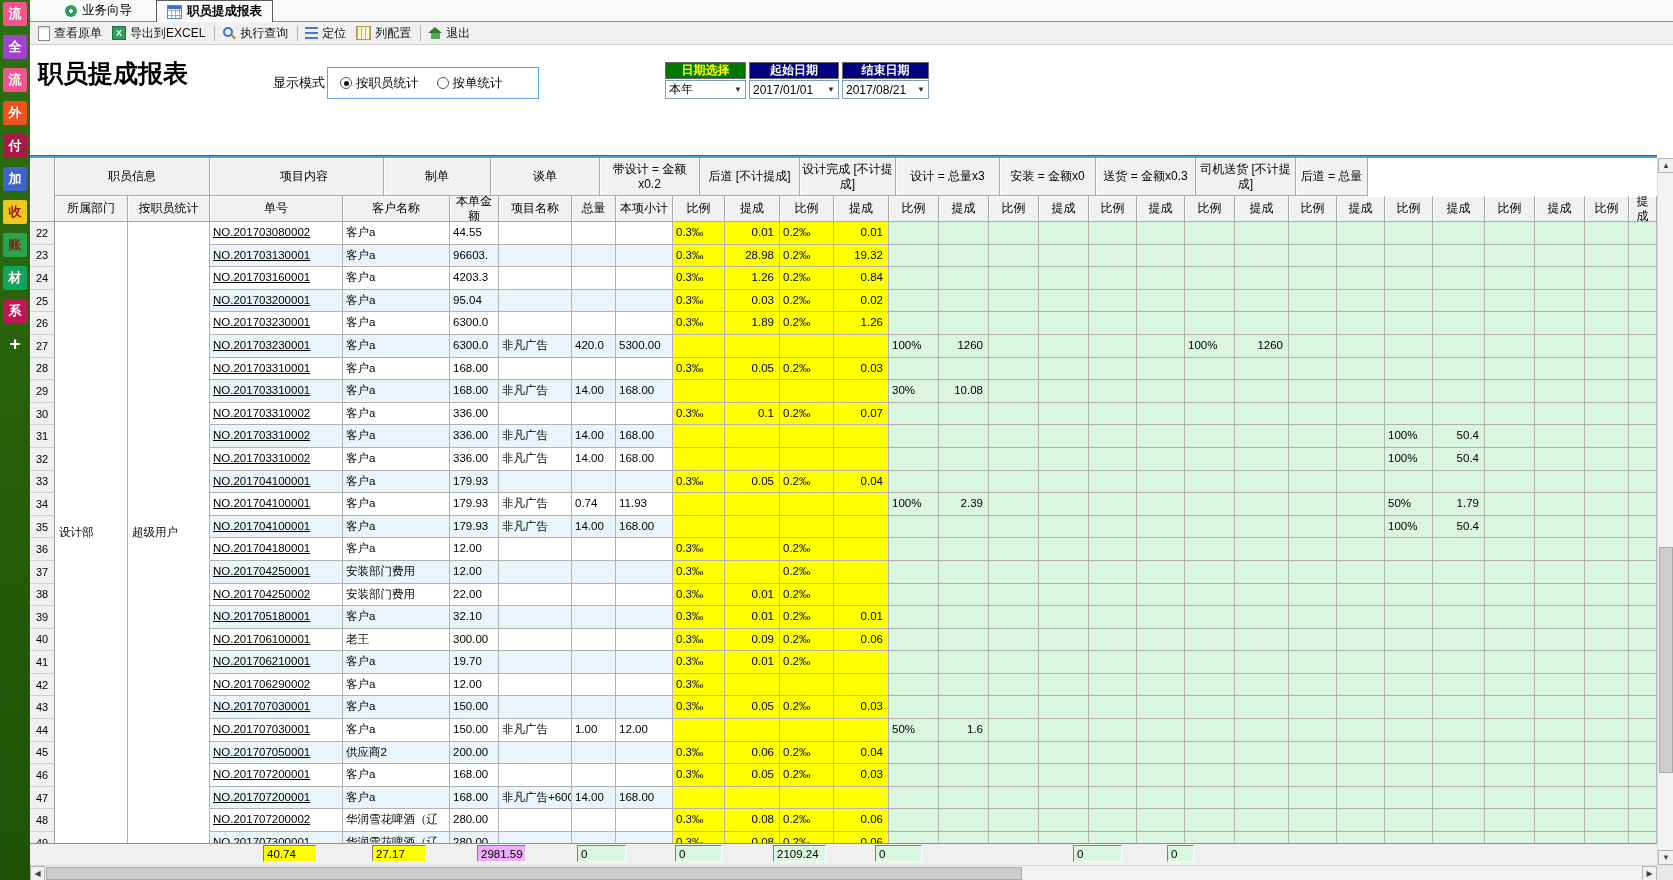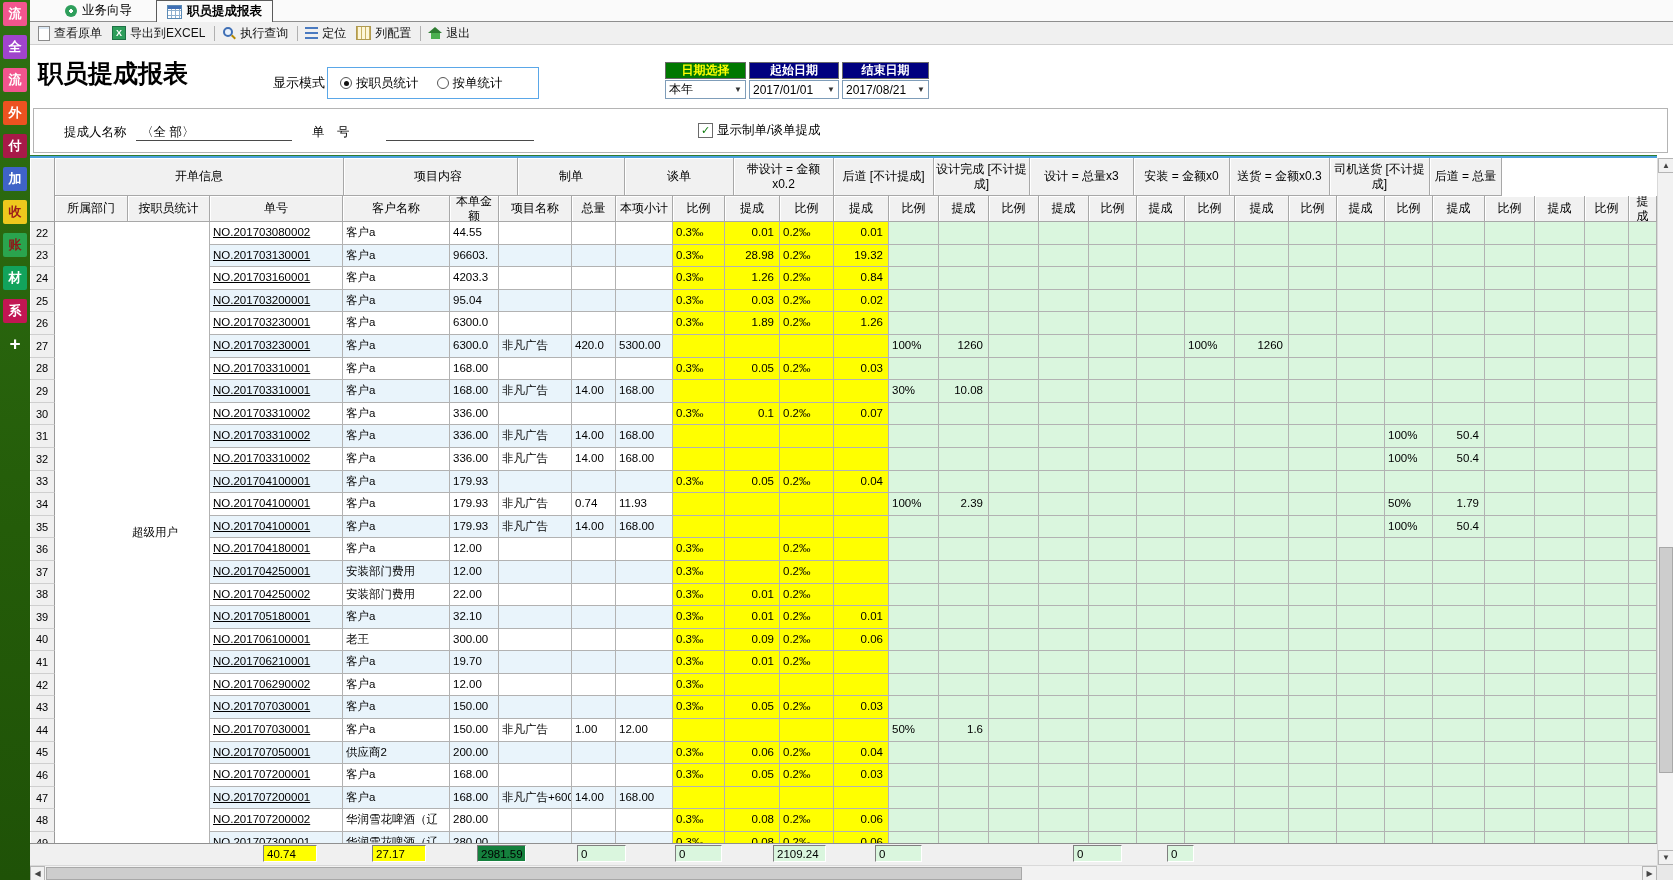--- a/index.html
+++ b/index.html
@@ -221,38 +221,27 @@
         </div>
         <div class="date-col" style="left: 812px; width: 87px;">
           <div class="date-head" style="background: rgb(0, 0, 128); color: rgb(255, 255, 255);">结束日期</div>
           <div class="date-combo">
             <span>2017/08/21</span>
             <span class="combo-arrow">▼</span>
           </div>
         </div>
       </div>
 
-    <div id="filter-box">
-      <span class="flabel" style="left:30px">提成人名称</span>
-      <span class="fvalue" style="left:107px">〈全 部〉</span>
-      <span class="fline" style="left:102px;width:156px"></span>
-      <span class="flabel" style="left:278px">单　号</span>
-      <span class="fline" style="left:352px;width:148px"></span>
-      <span id="chk">
-        <span class="box">✓</span>
-        <span>显示制单/谈单提成</span>
-      </span>
-    </div>
 
     <div id="grid">
       <div id="grid-topline"></div>
       <div id="ghead">
           <div class="gutter-head"></div>
           <div class="htier" style="top: 0px; height: 38px;">
-            <div class="hcell" style="width: 289px; height: 38px;">开单信息</div>
+            <div class="hcell" style="width: 155px; height: 38px;">职员信息</div>
             <div class="hcell" style="width: 174px; height: 38px; padding-left: 17px;">项目内容</div>
             <div class="hcell" style="width: 107px; height: 38px;">制单</div>
             <div class="hcell" style="width: 109px; height: 38px;">谈单</div>
             <div class="hcell" style="width: 100px; height: 38px;">带设计 = 金额x0.2</div>
             <div class="hcell" style="width: 100px; height: 38px;">后道 [不计提成]</div>
             <div class="hcell" style="width: 96px; height: 38px;">设计完成 [不计提成]</div>
             <div class="hcell" style="width: 104px; height: 38px;">设计 = 总量x3</div>
             <div class="hcell" style="width: 96px; height: 38px;">安装 = 金额x0</div>
             <div class="hcell" style="width: 100px; height: 38px;">送货 = 金额x0.3</div>
             <div class="hcell" style="width: 100px; height: 38px;">司机送货 [不计提成]</div>
@@ -313,20 +302,21 @@
             <div class="gnum">41</div>
             <div class="gnum">42</div>
             <div class="gnum">43</div>
             <div class="gnum">44</div>
             <div class="gnum">45</div>
             <div class="gnum">46</div>
             <div class="gnum">47</div>
             <div class="gnum">48</div>
             <div class="gnum">49</div>
           </div>
+          <div class="mcell" style="left: 25px; width: 73px;">设计部</div>
           <div class="mcell" style="left: 98px; width: 82px;">超级用户</div>
           <div id="rows">
             <div class="grow">
               <div class="dcell" style="width: 133px;"><span class="olink">NO.201703080002</span></div>
               <div class="dcell" style="width: 107px;">客户a</div>
               <div class="dcell" style="width: 49px;">44.55</div>
               <div class="dcell" style="width: 73px;"></div>
               <div class="dcell" style="width: 44px;"></div>
               <div class="dcell" style="width: 57px;"></div>
               <div class="dcell yellow" style="width: 52px;">0.3‰</div>
@@ -1113,21 +1103,21 @@
           <div class="tslot" style="width: 52px;"></div>
           <div class="tslot" style="width: 55px;">
             <div class="tbox" style="background: rgb(255, 255, 0);">40.74</div>
           </div>
           <div class="tslot" style="width: 54px;"></div>
           <div class="tslot" style="width: 55px;">
             <div class="tbox" style="background: rgb(255, 255, 0);">27.17</div>
           </div>
           <div class="tslot" style="width: 50px;"></div>
           <div class="tslot" style="width: 50px;">
-            <div class="tbox" style="background: #15803d;">2981.59</div>
+            <div class="tbox" style="background: #f0abfc;">2981.59</div>
           </div>
           <div class="tslot" style="width: 50px;"></div>
           <div class="tslot" style="width: 50px;">
             <div class="tbox" style="background: rgb(218, 246, 222);">0</div>
           </div>
           <div class="tslot" style="width: 48px;"></div>
           <div class="tslot" style="width: 48px;">
             <div class="tbox" style="background: rgb(218, 246, 222);">0</div>
           </div>
           <div class="tslot" style="width: 50px;"></div>

